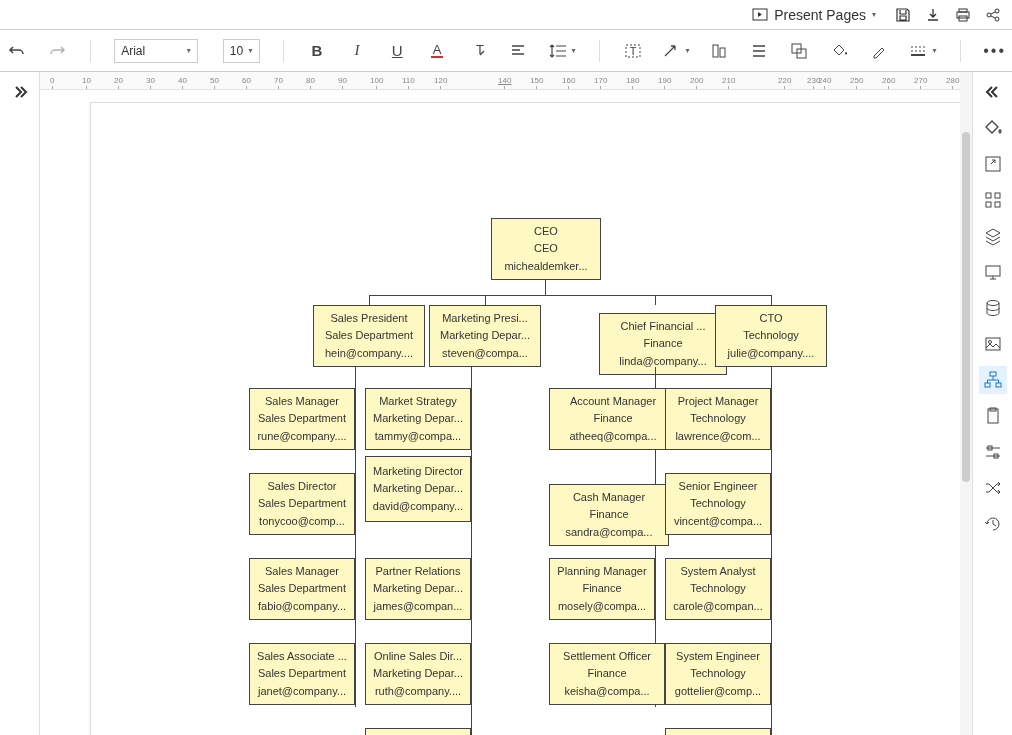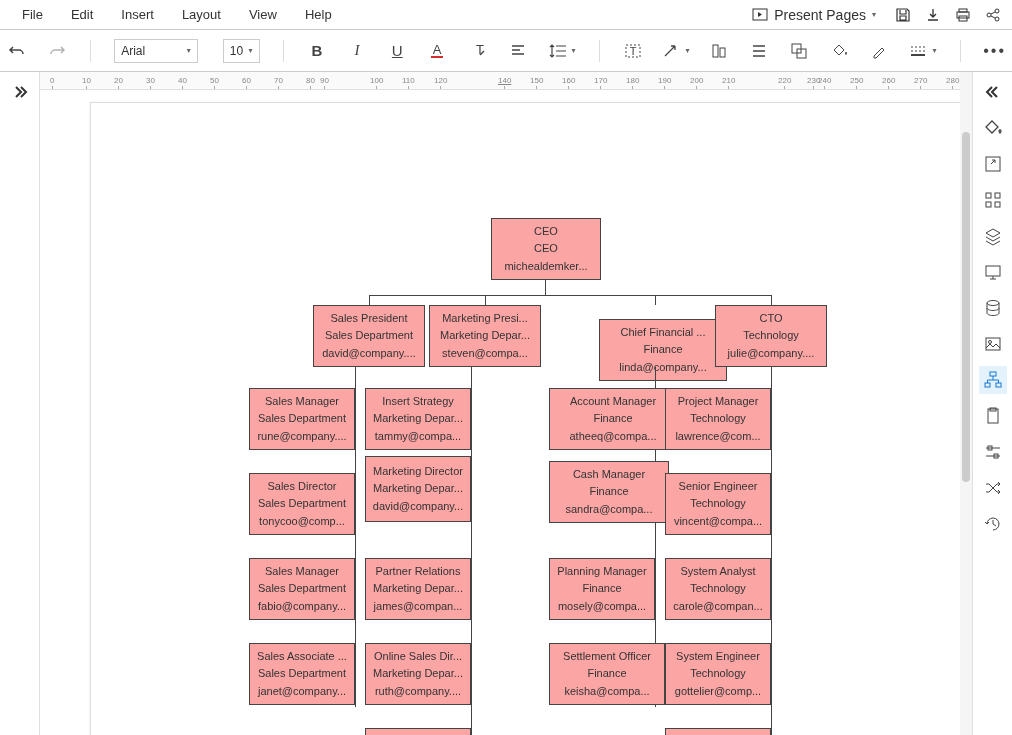--- a/index.html
+++ b/index.html
@@ -29,47 +29,39 @@
   .canvas-wrapper { flex: 1; position: relative; overflow: hidden; background: #fff; }
   .ruler-h { height: 18px; background: #fafafa; border-bottom: 1px solid #e0e0e0; position: relative; overflow: hidden; font-size: 8px; color: #888; }
   .ruler-h .tick { position: absolute; top: 0; height: 18px; display: flex; flex-direction: column; justify-content: flex-end; align-items: center; }
   .ruler-h .tick-line { width: 1px; height: 4px; background: #aaa; }
   .ruler-h .tick-label { margin-bottom: 1px; }
 
   .doc-page { position: absolute; left: 50px; top: 30px; width: 880px; height: 1200px; background: #fff; border: 1px solid #ddd; box-shadow: 0 1px 3px rgba(0,0,0,0.08); }
 
   
   .org-chart { position: absolute; left: 140px; top: 115px; width: 640px; height: 610px; }
-  .org-box { position: absolute; border: 1px solid #444; background: #fca5a5; font-size: 11px; text-align: center; padding: 4px 6px; display: flex; flex-direction: column; justify-content: center; overflow: hidden; }
+  .org-box { position: absolute; border: 1px solid #444; background: #fef9c3; font-size: 11px; text-align: center; padding: 4px 6px; display: flex; flex-direction: column; justify-content: center; overflow: hidden; }
   .org-box div { white-space: nowrap; overflow: hidden; text-overflow: ellipsis; line-height: 1.6; }
   .org-line { position: absolute; background: #444; }
 
   
   .right-sidebar { width: 40px; border-left: 1px solid #e0e0e0; display: flex; flex-direction: column; align-items: center; padding-top: 6px; gap: 8px; }
   .collapse-btn { padding: 6px; cursor: pointer; }
   .side-tool { width: 28px; height: 28px; display: flex; align-items: center; justify-content: center; cursor: pointer; color: #444; }
   .side-tool.active { background: #e3f2fd; color: #1976d2; }
 
   .scrollbar-v { position: absolute; right: 40px; top: 0; bottom: 0; width: 12px; background: #f5f5f5; }
   .scrollbar-thumb { position: absolute; left: 2px; right: 2px; top: 60px; height: 350px; background: #ccc; border-radius: 4px; }
 
   svg { display: block; }
 </style>
 </head>
 <body>
 
 <div class="menu-bar">
-  <div class="menu-items">
-    <div class="menu-item">File</div>
-    <div class="menu-item">Edit</div>
-    <div class="menu-item">Insert</div>
-    <div class="menu-item">Layout</div>
-    <div class="menu-item">View</div>
-    <div class="menu-item">Help</div>
-  </div>
   <div class="menu-right">
     <div class="present-btn">
       <span>
         <svg width="16" height="16" viewBox="0 0 16 16">
             <rect x="1" y="2" width="14" height="11" fill="none" stroke="#333" stroke-width="1"></rect>
             <polygon points="6,5 6,10 10,7.5" fill="#333"></polygon>
           </svg>
       </span>
       <span>Present Pages</span>
       <span class="dropdown-arrow">▾</span>
@@ -249,21 +241,21 @@
           <span class="tick-line"></span>
         </div>
         <div class="tick" style="left: 234px;">
           <span class="tick-label">70</span>
           <span class="tick-line"></span>
         </div>
         <div class="tick" style="left: 266px;">
           <span class="tick-label">80</span>
           <span class="tick-line"></span>
         </div>
-        <div class="tick" style="left: 280px;">
+        <div class="tick" style="left: 298px;">
           <span class="tick-label">90</span>
           <span class="tick-line"></span>
         </div>
         <div class="tick" style="left: 330px;">
           <span class="tick-label">100</span>
           <span class="tick-line"></span>
         </div>
         <div class="tick" style="left: 362px;">
           <span class="tick-label">110</span>
           <span class="tick-line"></span>
@@ -350,28 +342,28 @@
         <div class="org-line" style="left:314px;top:62px;width:1px;height:15px"></div>
         <div class="org-line" style="left:138px;top:77px;width:402px;height:1px"></div>
         <div class="org-line" style="left:138px;top:77px;width:1px;height:10px"></div>
         <div class="org-line" style="left:254px;top:77px;width:1px;height:10px"></div>
         <div class="org-line" style="left:424px;top:77px;width:1px;height:10px"></div>
         <div class="org-line" style="left:540px;top:77px;width:1px;height:10px"></div>
 
         <div class="org-box" style="left:82px;top:87px;width:112px;height:62px">
           <div>Sales President</div>
           <div>Sales Department</div>
-          <div>david@company....</div>
+          <div>hein@company....</div>
         </div>
         <div class="org-box" style="left:198px;top:87px;width:112px;height:62px">
           <div>Marketing Presi...</div>
           <div>Marketing Depar...</div>
           <div>steven@compa...</div>
         </div>
-        <div class="org-box" style="left:368px;top:101px;width:128px;height:62px">
+        <div class="org-box" style="left:368px;top:95px;width:128px;height:62px">
           <div>Chief Financial ...</div>
           <div>Finance</div>
           <div>linda@company...</div>
         </div>
         <div class="org-box" style="left:484px;top:87px;width:112px;height:62px">
           <div>CTO</div>
           <div>Technology</div>
           <div>julie@company....</div>
         </div>
 
@@ -395,21 +387,21 @@
           <div>Sales Department</div>
           <div>fabio@company...</div>
         </div>
         <div class="org-box" style="left:18px;top:425px;width:106px;height:62px">
           <div>Sales Associate ...</div>
           <div>Sales Department</div>
           <div>janet@company...</div>
         </div>
 
         <div class="org-box" style="left:134px;top:170px;width:106px;height:62px">
-          <div>Insert Strategy</div>
+          <div>Market Strategy</div>
           <div>Marketing Depar...</div>
           <div>tammy@compa...</div>
         </div>
         <div class="org-box" style="left:134px;top:238px;width:106px;height:66px">
           <div>Marketing Director</div>
           <div>Marketing Depar...</div>
           <div>david@company...</div>
         </div>
         <div class="org-box" style="left:134px;top:340px;width:106px;height:62px">
           <div>Partner Relations</div>
@@ -424,21 +416,21 @@
         <div class="org-box" style="left:134px;top:510px;width:106px;height:62px">
           <div>Campaign Mana...</div>
 
         </div>
 
         <div class="org-box" style="left:318px;top:170px;width:128px;height:62px">
           <div>Account Manager</div>
           <div>Finance</div>
           <div>atheeq@compa...</div>
         </div>
-        <div class="org-box" style="left:318px;top:243px;width:120px;height:62px">
+        <div class="org-box" style="left:318px;top:266px;width:120px;height:62px">
           <div>Cash Manager</div>
           <div>Finance</div>
           <div>sandra@compa...</div>
         </div>
         <div class="org-box" style="left:318px;top:340px;width:106px;height:62px">
           <div>Planning Manager</div>
           <div>Finance</div>
           <div>mosely@compa...</div>
         </div>
         <div class="org-box" style="left:318px;top:425px;width:116px;height:62px">

